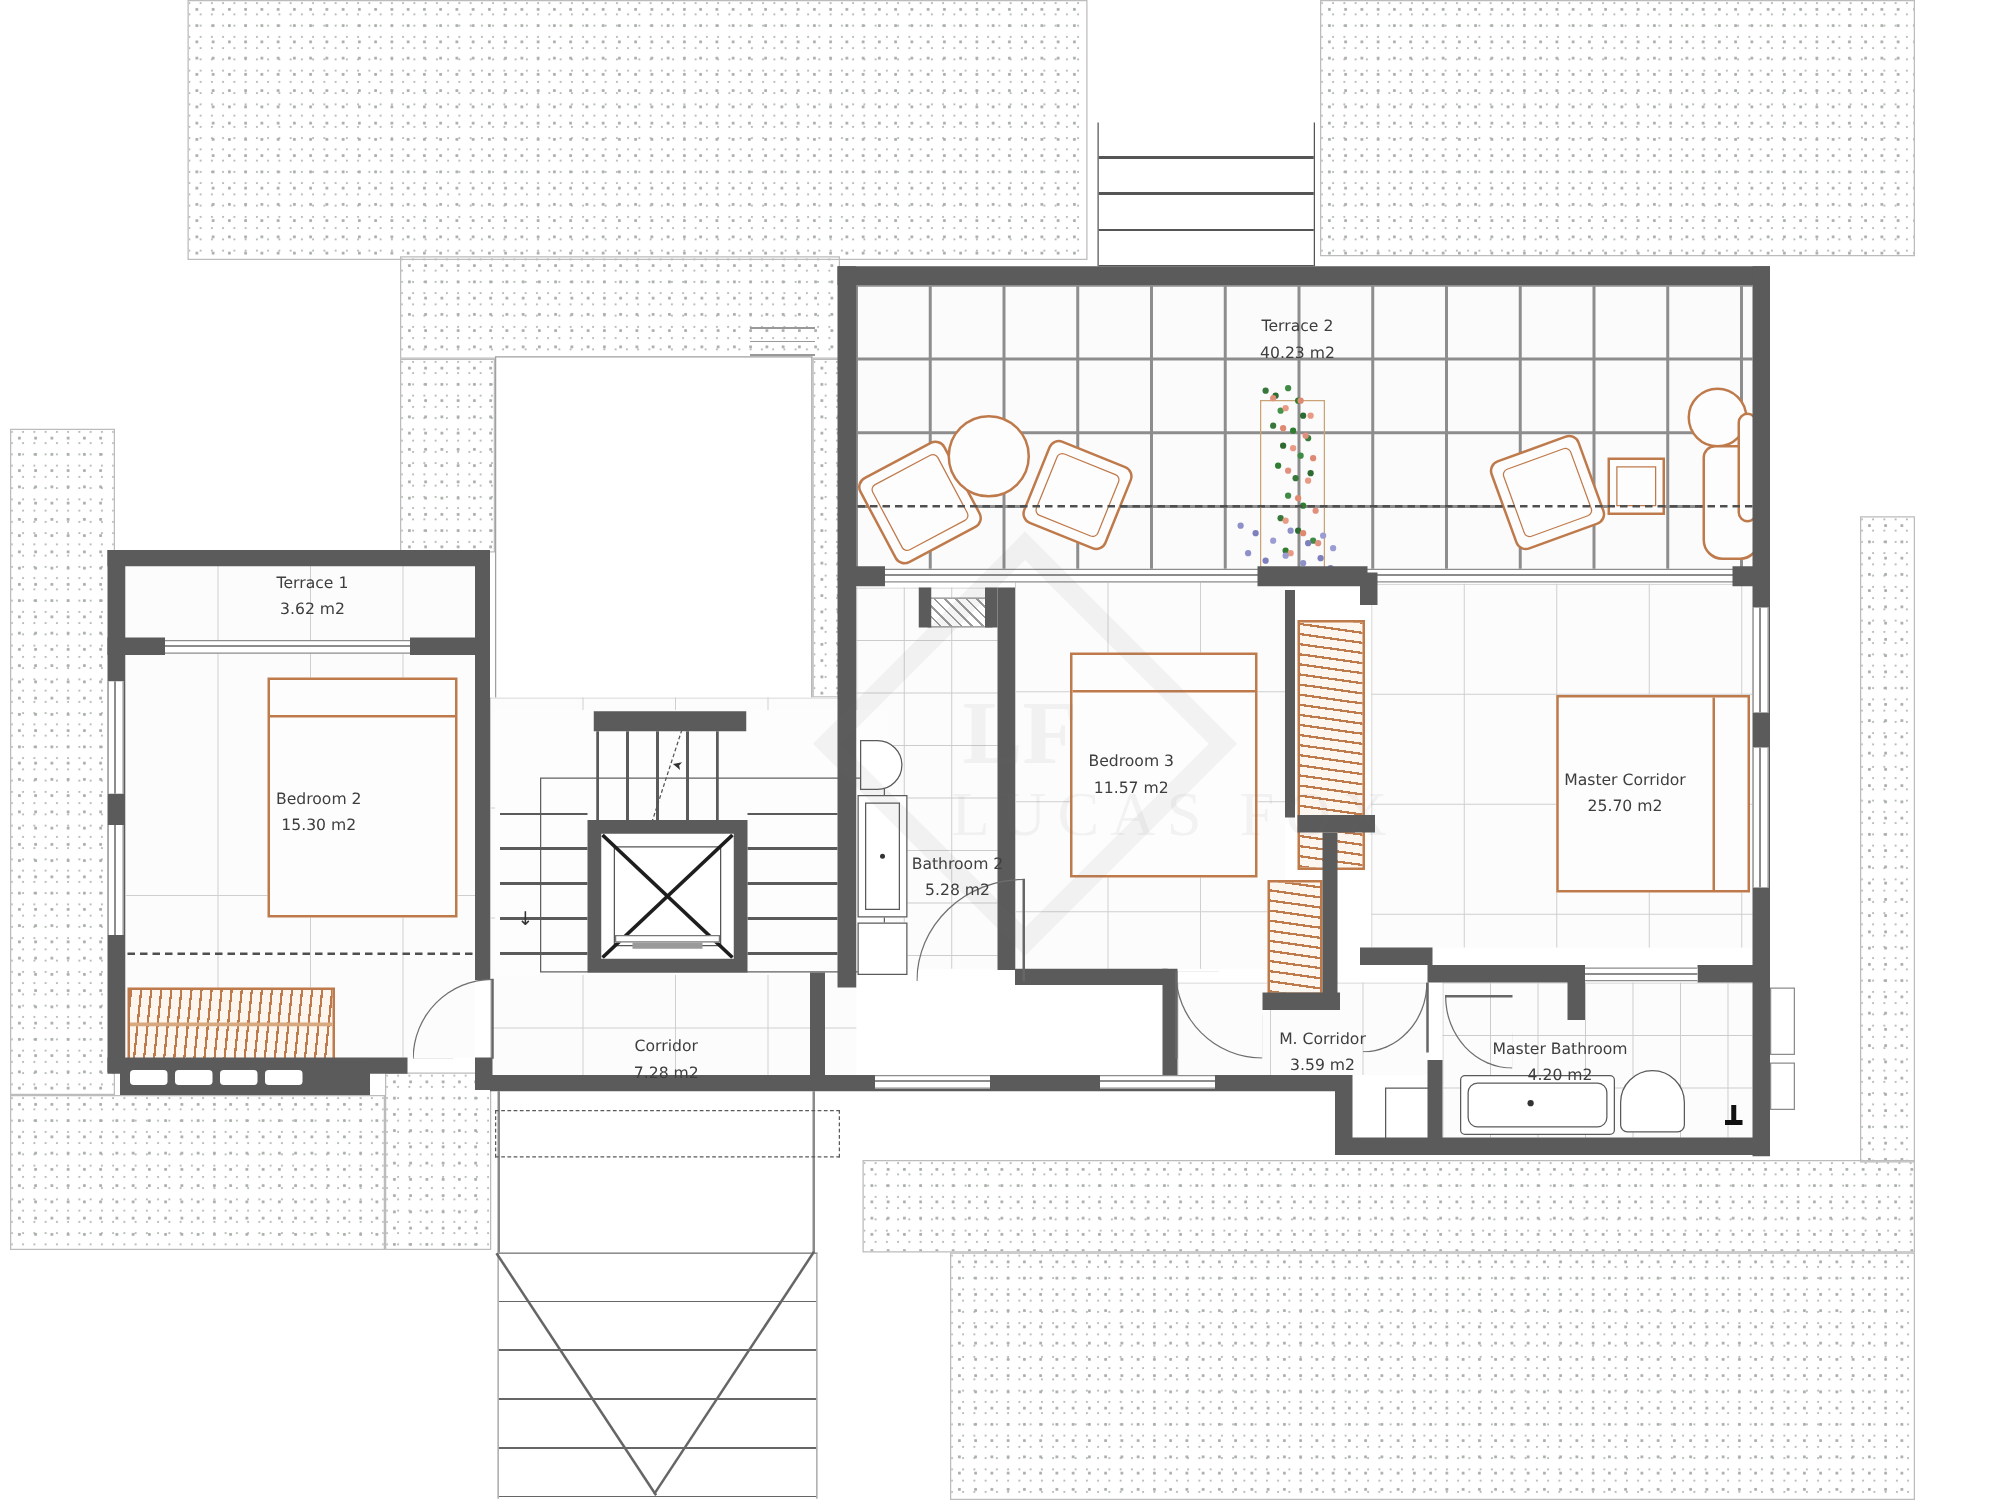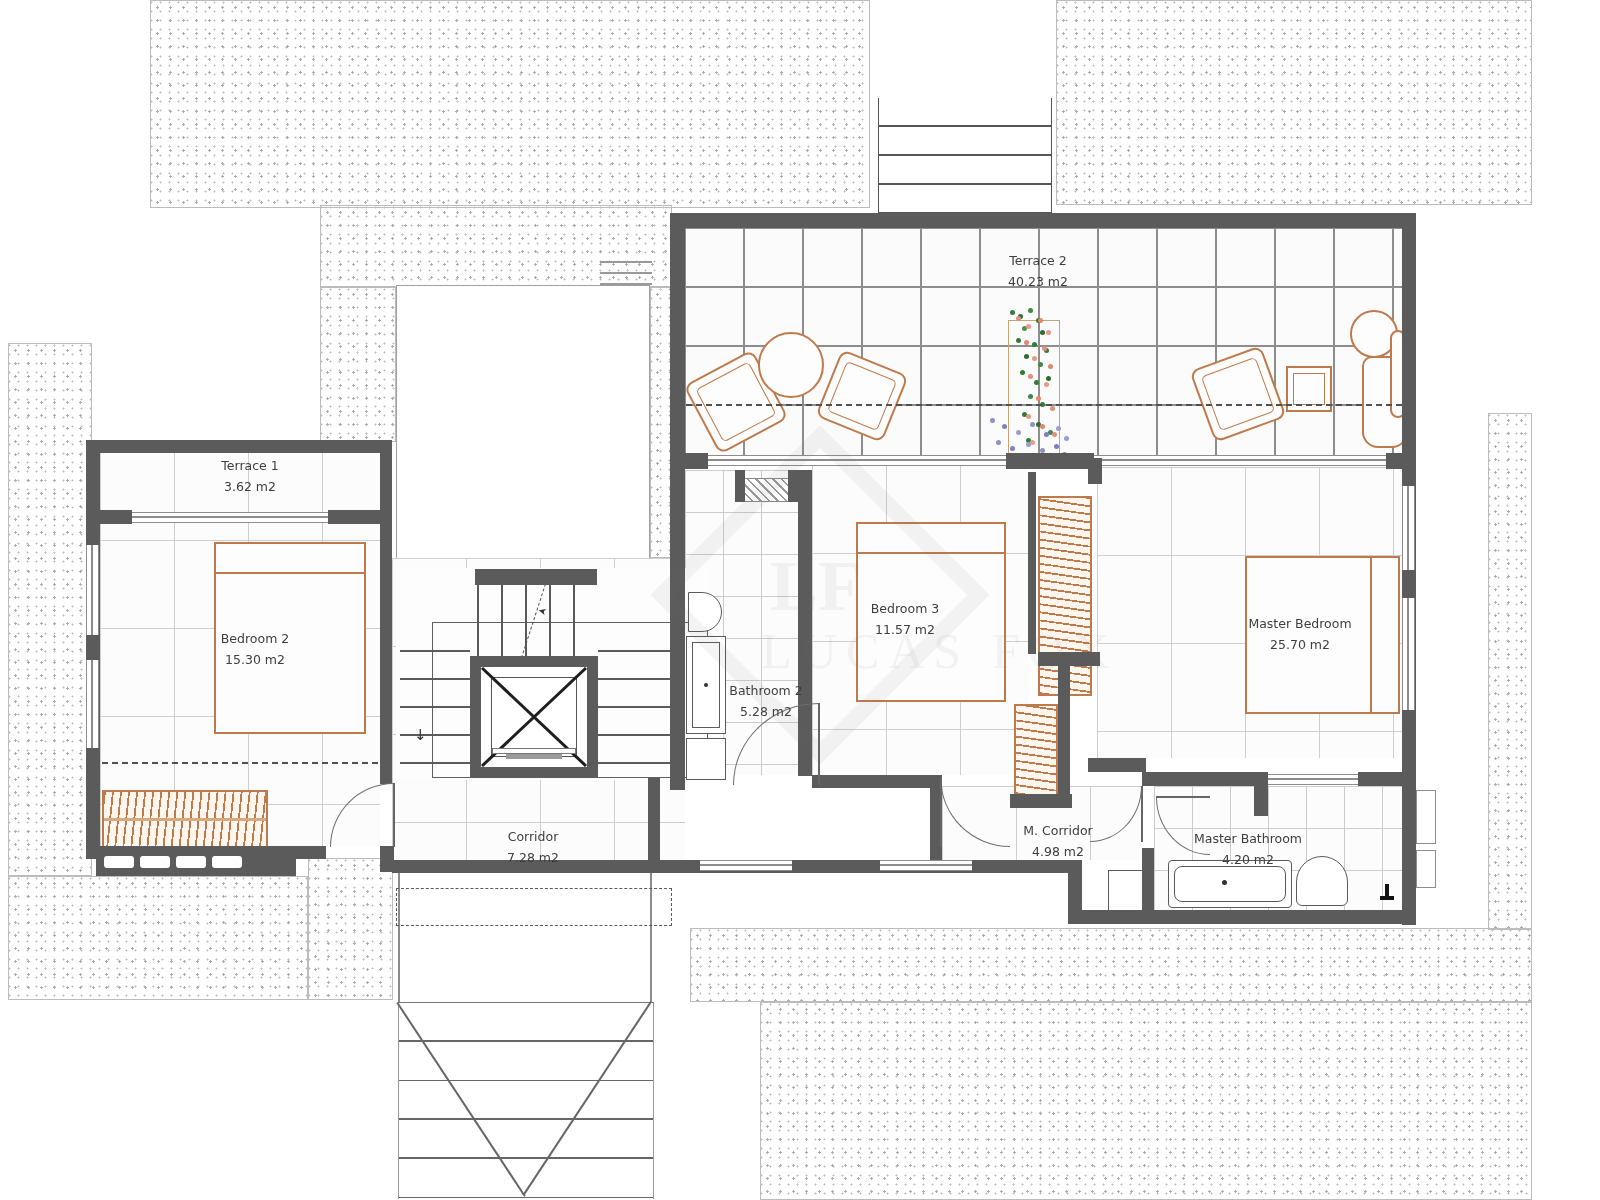--- a/index.html
+++ b/index.html
@@ -248,33 +248,33 @@
   </div>
   <div class="lbl" style="left:175px;top:628px">
     <div>Bedroom 2</div>
     <div>15.30 m2</div>
   </div>
   <div class="lbl" style="left:825px;top:598px">
     <div>Bedroom 3</div>
     <div>11.57 m2</div>
   </div>
   <div class="lbl" style="left:1215px;top:613px;width:170px">
-    <div>Master Bedroom</div>
+    <div>Master Corridor</div>
     <div>25.70 m2</div>
   </div>
   <div class="lbl" style="left:686px;top:680px">
     <div>Bathroom 2</div>
     <div>5.28 m2</div>
   </div>
   <div class="lbl" style="left:453px;top:826px">
     <div>Corridor</div>
     <div>7.28 m2</div>
   </div>
   <div class="lbl" style="left:978px;top:820px">
     <div>M. Corridor</div>
-    <div>4.98 m2</div>
+    <div>3.59 m2</div>
   </div>
   <div class="lbl" style="left:1168px;top:828px">
     <div>Master Bathroom</div>
     <div>4.20 m2</div>
   </div>
 
 </div>
 
 </body></html>

